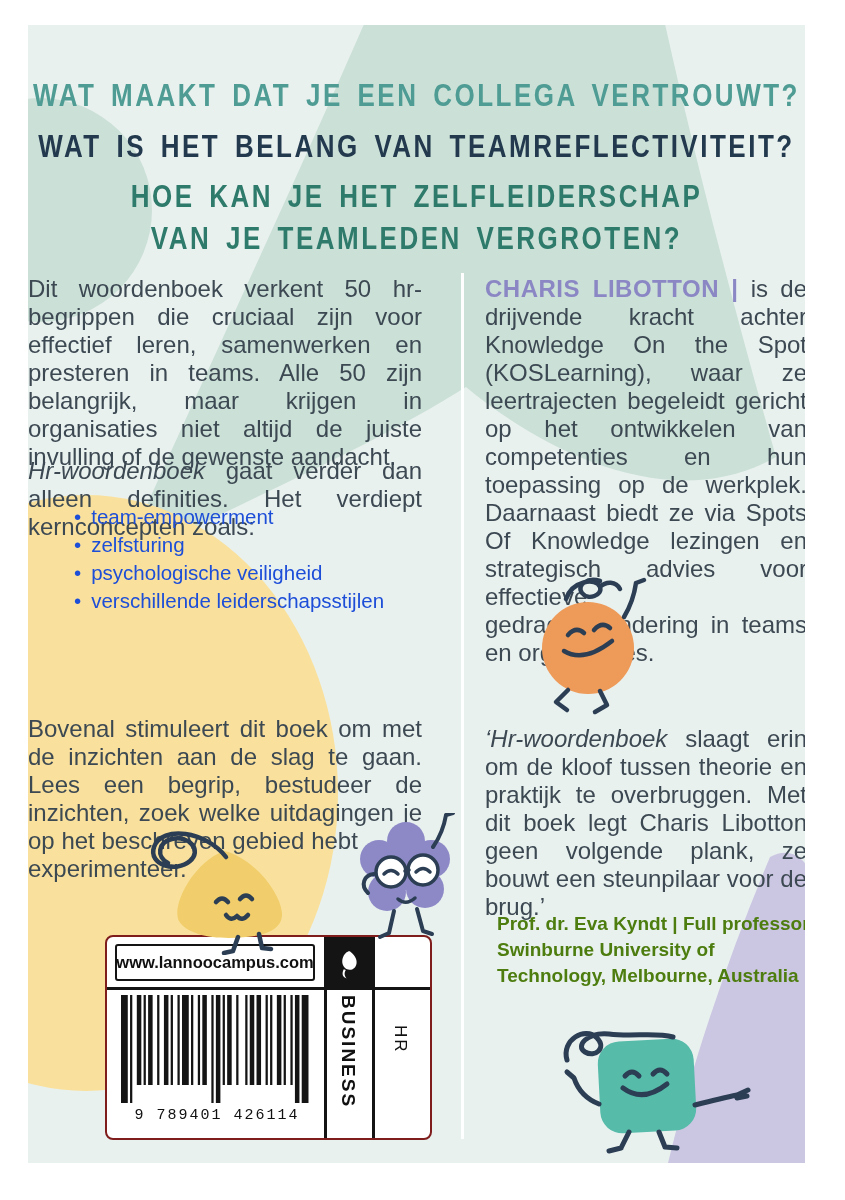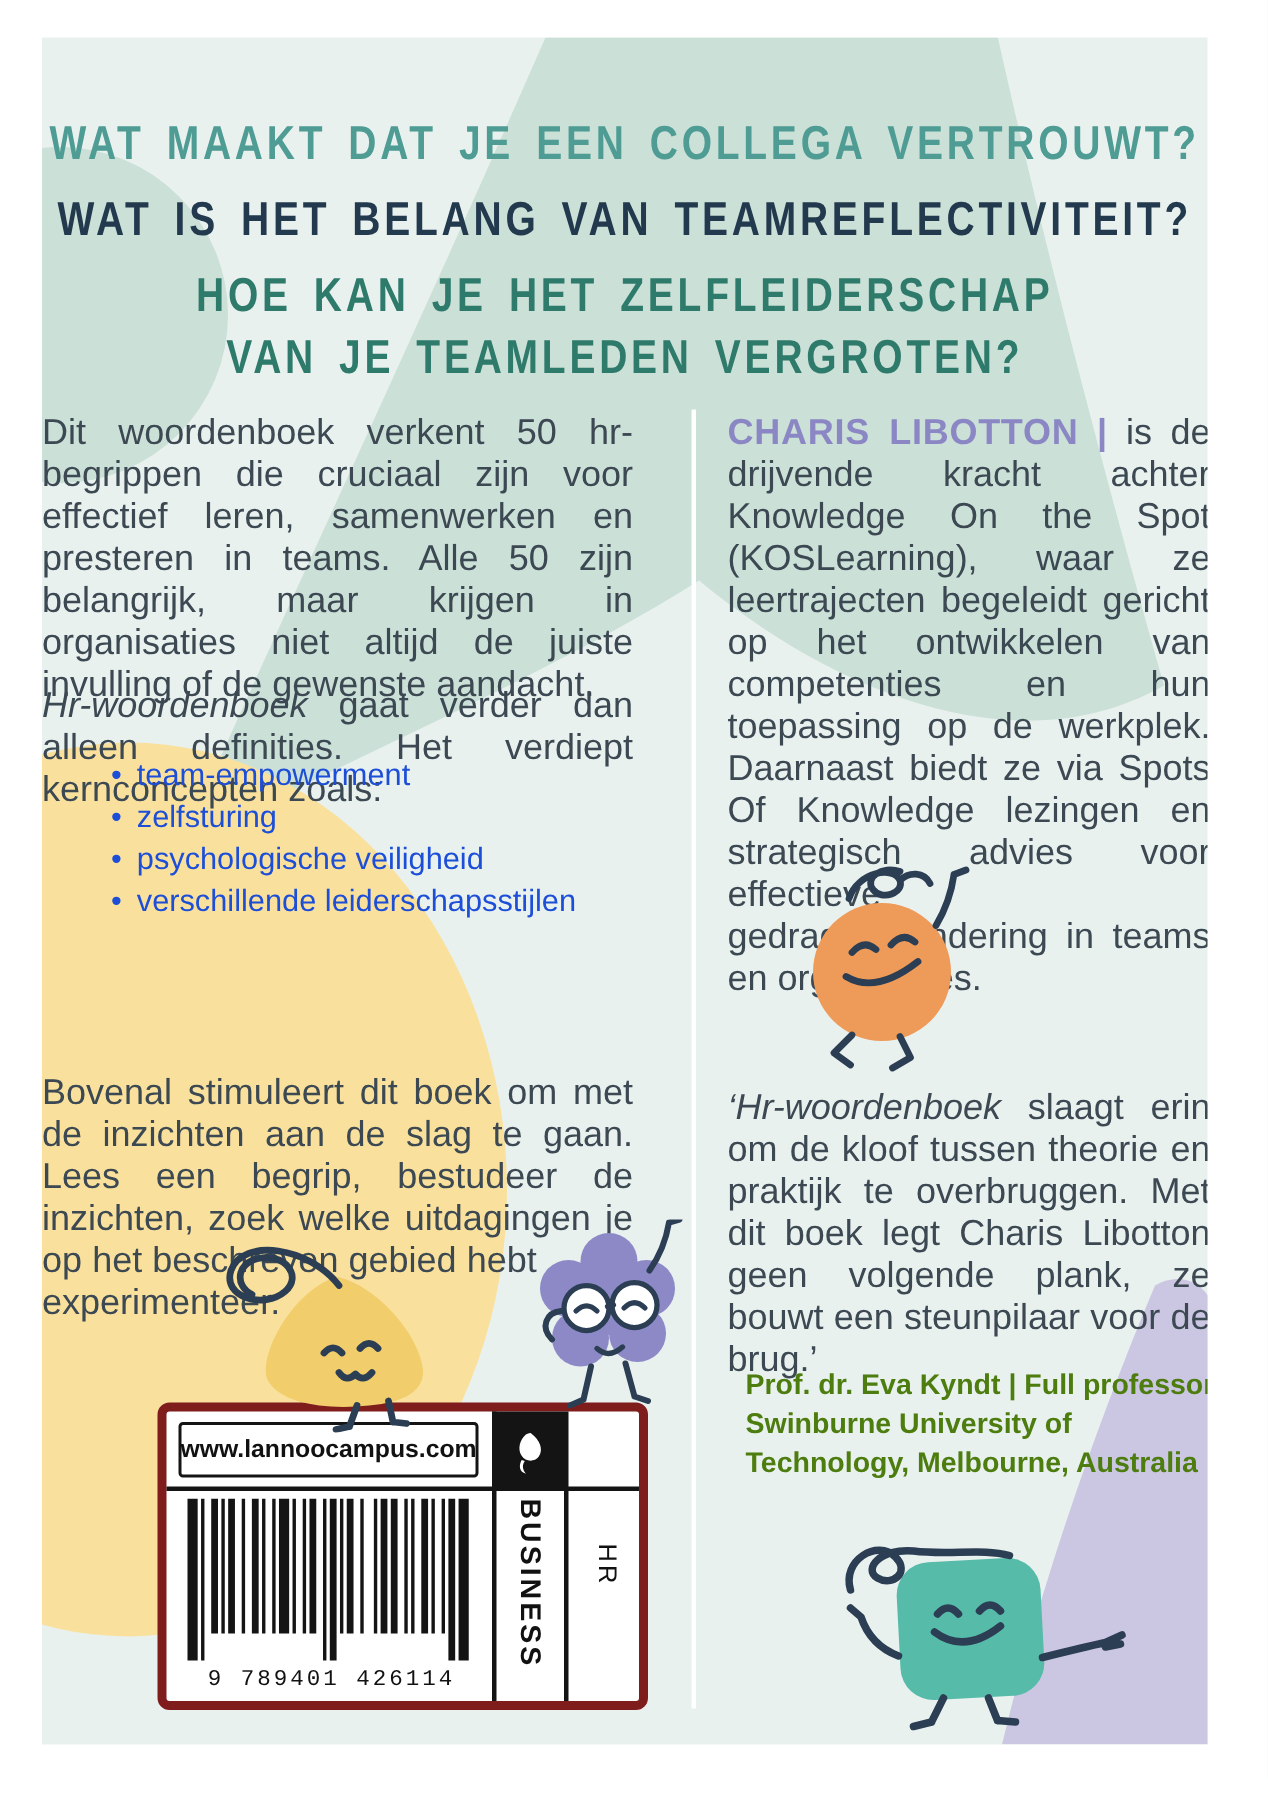--- a/index.html
+++ b/index.html
@@ -36,21 +36,21 @@
   .vdivider{position:absolute;left:433px;top:248px;width:3px;height:866px;
             background:rgba(255,255,255,0.95);}
 
   .char{position:absolute;}
   .char-orange{left:498px;top:548px;width:130px;height:160px;}
   .char-yellow{left:100px;top:800px;width:180px;height:130px;}
   .char-flower{left:300px;top:788px;width:140px;height:130px;}
   .char-teal{left:505px;top:985px;width:250px;height:150px;}
 
   .label{position:absolute;left:77px;top:910px;width:327px;height:205px;background:#fff;
-         border:6px solid #7f1d1d;border-radius:8px;box-sizing:border-box;}
+         border:2px solid #7f1d1d;border-radius:8px;box-sizing:border-box;}
   .sep-h{position:absolute;left:0;top:50px;width:100%;height:3px;background:#141414;}
   .sep-v1{position:absolute;left:217px;top:0;width:3px;height:100%;background:#141414;}
   .sep-v2{position:absolute;left:265px;top:0;width:3px;height:100%;background:#141414;}
   .www-box{position:absolute;left:8px;top:7px;width:200px;height:37px;border:2.5px solid #141414;
            border-radius:3px;box-sizing:border-box;display:flex;align-items:center;
            justify-content:center;font-size:16.5px;font-weight:bold;color:#111;}
   .logo-box{position:absolute;left:217px;top:0;width:48px;height:53px;background:#141414;
             display:flex;align-items:center;justify-content:center;}
   .cat-business{position:absolute;left:217px;top:58px;width:48px;height:140px;
                 writing-mode:vertical-rl;display:flex;justify-content:flex-start;align-items:center;

